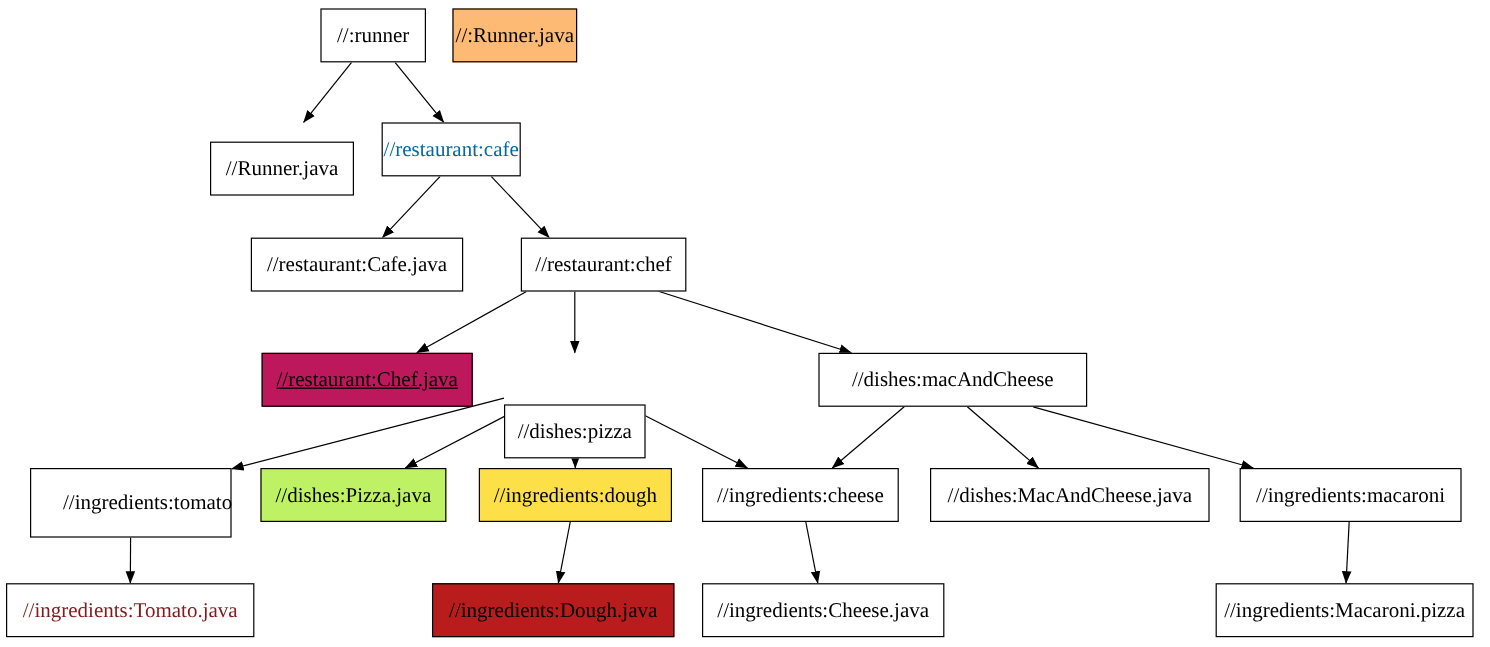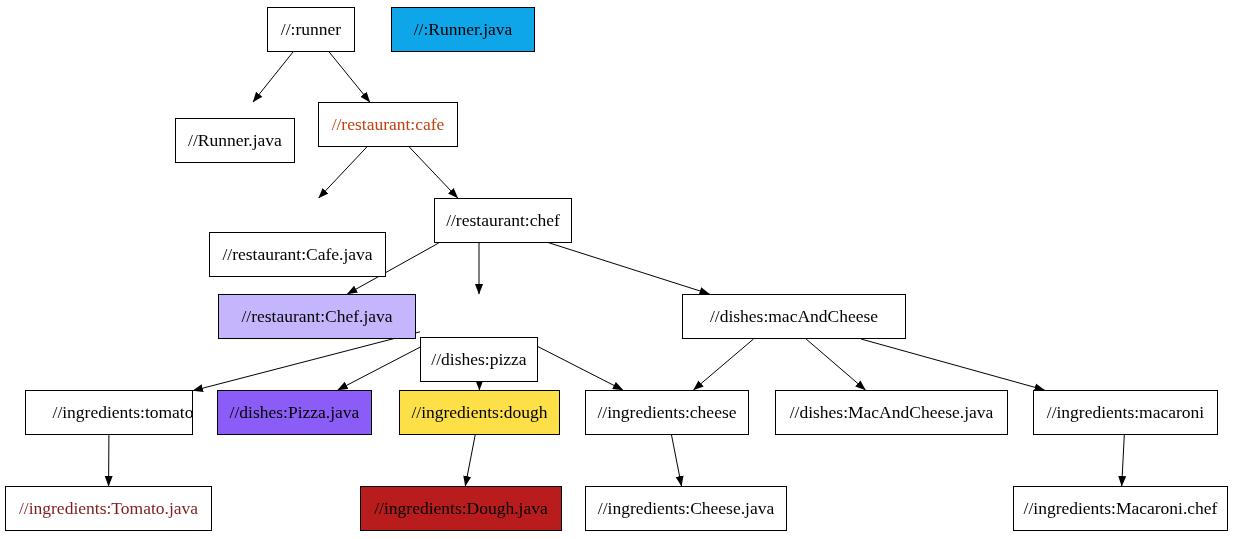--- a/index.html
+++ b/index.html
@@ -67,32 +67,32 @@
         <line x1="806.1" y1="339.0" x2="865.4" y2="390.0" stroke="#000000" marker-end="url(#arrowhead)"></line>
         <line x1="861.0" y1="339.0" x2="1044.5" y2="390.0" stroke="#000000" marker-end="url(#arrowhead)"></line>
         <line x1="108.9" y1="435.0" x2="108.6" y2="486.0" stroke="#000000" marker-end="url(#arrowhead)"></line>
         <line x1="475.2" y1="435.0" x2="465.3" y2="486.0" stroke="#000000" marker-end="url(#arrowhead)"></line>
         <line x1="671.5" y1="435.0" x2="681.5" y2="486.0" stroke="#000000" marker-end="url(#arrowhead)"></line>
         <line x1="1124.3" y1="435.0" x2="1121.7" y2="486.0" stroke="#000000" marker-end="url(#arrowhead)"></line>
       </g>
   </svg>
   <div id="node-layer">
       <div class="node" style="left: 267px; top: 7px; width: 88px; height: 45px; background: rgb(255, 255, 255); border-color: rgb(0, 0, 0); color: rgb(0, 0, 0);">//:runner</div>
-      <div class="node" style="left: 391px; top: 7px; width: 144px; height: 45px; background: #0ea5e9; border-color: rgb(0, 0, 0); color: rgb(0, 0, 0);">//:Runner.java</div>
+      <div class="node" style="left: 377px; top: 7px; width: 104px; height: 45px; background: #fdba74; border-color: rgb(0, 0, 0); color: rgb(0, 0, 0);">//:Runner.java</div>
       <div class="node" style="left: 175px; top: 118px; width: 120px; height: 45px; background: rgb(255, 255, 255); border-color: rgb(0, 0, 0); color: rgb(0, 0, 0);">//Runner.java</div>
-      <div class="node" style="left: 318px; top: 102px; width: 140px; height: 45px; background: rgb(255, 255, 255); border-color: rgb(0, 0, 0); color: #c2410c;">//restaurant:cafe</div>
-      <div class="node" style="left: 209px; top: 198px; width: 177px; height: 45px; background: rgb(255, 255, 255); border-color: rgb(0, 0, 0); color: rgb(0, 0, 0); margin-top: 34px;">//restaurant:Cafe.java</div>
+      <div class="node" style="left: 318px; top: 102px; width: 116px; height: 45px; background: rgb(255, 255, 255); border-color: rgb(0, 0, 0); color: #0369a1;">//restaurant:cafe</div>
+      <div class="node" style="left: 209px; top: 198px; width: 177px; height: 45px; background: rgb(255, 255, 255); border-color: rgb(0, 0, 0); color: rgb(0, 0, 0);">//restaurant:Cafe.java</div>
       <div class="node" style="left: 434px; top: 198px; width: 138px; height: 45px; background: rgb(255, 255, 255); border-color: rgb(0, 0, 0); color: rgb(0, 0, 0);">//restaurant:chef</div>
-      <div class="node" style="left: 218px; top: 294px; width: 198px; height: 45px; background: #c4b5fd; border-color: rgb(0, 0, 0); color: rgb(0, 0, 0);">//restaurant:Chef.java</div>
+      <div class="node" style="left: 218px; top: 294px; width: 176px; height: 45px; background: #be185d; border-color: rgb(0, 0, 0); color: rgb(0, 0, 0); text-decoration: underline;">//restaurant:Chef.java</div>
       <div class="node" style="left: 420px; top: 294px; width: 118px; height: 45px; background: rgb(255, 255, 255); border-color: rgb(0, 0, 0); color: rgb(0, 0, 0); margin-top: 43px;">//dishes:pizza</div>
       <div class="node" style="left: 682px; top: 294px; width: 224px; height: 45px; background: rgb(255, 255, 255); border-color: rgb(0, 0, 0); color: rgb(0, 0, 0);">//dishes:macAndCheese</div>
-      <div class="node" style="left: 25px; top: 390px; width: 168px; height: 45px; background: rgb(255, 255, 255); border-color: rgb(0, 0, 0); color: rgb(0, 0, 0); padding-left: 28px;">//ingredients:tomato</div>
-      <div class="node" style="left: 217px; top: 390px; width: 155px; height: 45px; background: #8b5cf6; border-color: rgb(0, 0, 0); color: rgb(0, 0, 0);">//dishes:Pizza.java</div>
+      <div class="node" style="left: 25px; top: 390px; width: 168px; height: 58px; background: rgb(255, 255, 255); border-color: rgb(0, 0, 0); color: rgb(0, 0, 0); padding-left: 28px;">//ingredients:tomato</div>
+      <div class="node" style="left: 217px; top: 390px; width: 155px; height: 45px; background: #bef264; border-color: rgb(0, 0, 0); color: rgb(0, 0, 0);">//dishes:Pizza.java</div>
       <div class="node" style="left: 399px; top: 390px; width: 161px; height: 45px; background: #fde047; border-color: rgb(0, 0, 0); color: rgb(0, 0, 0);">//ingredients:dough</div>
       <div class="node" style="left: 585px; top: 390px; width: 164px; height: 45px; background: rgb(255, 255, 255); border-color: rgb(0, 0, 0); color: rgb(0, 0, 0);">//ingredients:cheese</div>
       <div class="node" style="left: 775px; top: 390px; width: 233px; height: 45px; background: rgb(255, 255, 255); border-color: rgb(0, 0, 0); color: rgb(0, 0, 0);">//dishes:MacAndCheese.java</div>
       <div class="node" style="left: 1033px; top: 390px; width: 185px; height: 45px; background: rgb(255, 255, 255); border-color: rgb(0, 0, 0); color: rgb(0, 0, 0); text-align: center;">//ingredients:macaroni</div>
       <div class="node" style="left: 5px; top: 486px; width: 207px; height: 45px; background: rgb(255, 255, 255); border-color: rgb(0, 0, 0); color: #7f1d1d; text-align: right;">//ingredients:Tomato.java</div>
       <div class="node" style="left: 360px; top: 486px; width: 202px; height: 45px; background: #b91c1c; border-color: rgb(0, 0, 0); color: rgb(0, 0, 0);">//ingredients:Dough.java</div>
       <div class="node" style="left: 585px; top: 486px; width: 202px; height: 45px; background: rgb(255, 255, 255); border-color: rgb(0, 0, 0); color: rgb(0, 0, 0);">//ingredients:Cheese.java</div>
-      <div class="node" style="left: 1013px; top: 486px; width: 215px; height: 45px; background: rgb(255, 255, 255); border-color: rgb(0, 0, 0); color: rgb(0, 0, 0);">//ingredients:Macaroni.chef</div>
+      <div class="node" style="left: 1013px; top: 486px; width: 215px; height: 45px; background: rgb(255, 255, 255); border-color: rgb(0, 0, 0); color: rgb(0, 0, 0);">//ingredients:Macaroni.pizza</div>
     </div>
 </div>
 
 </body></html>

